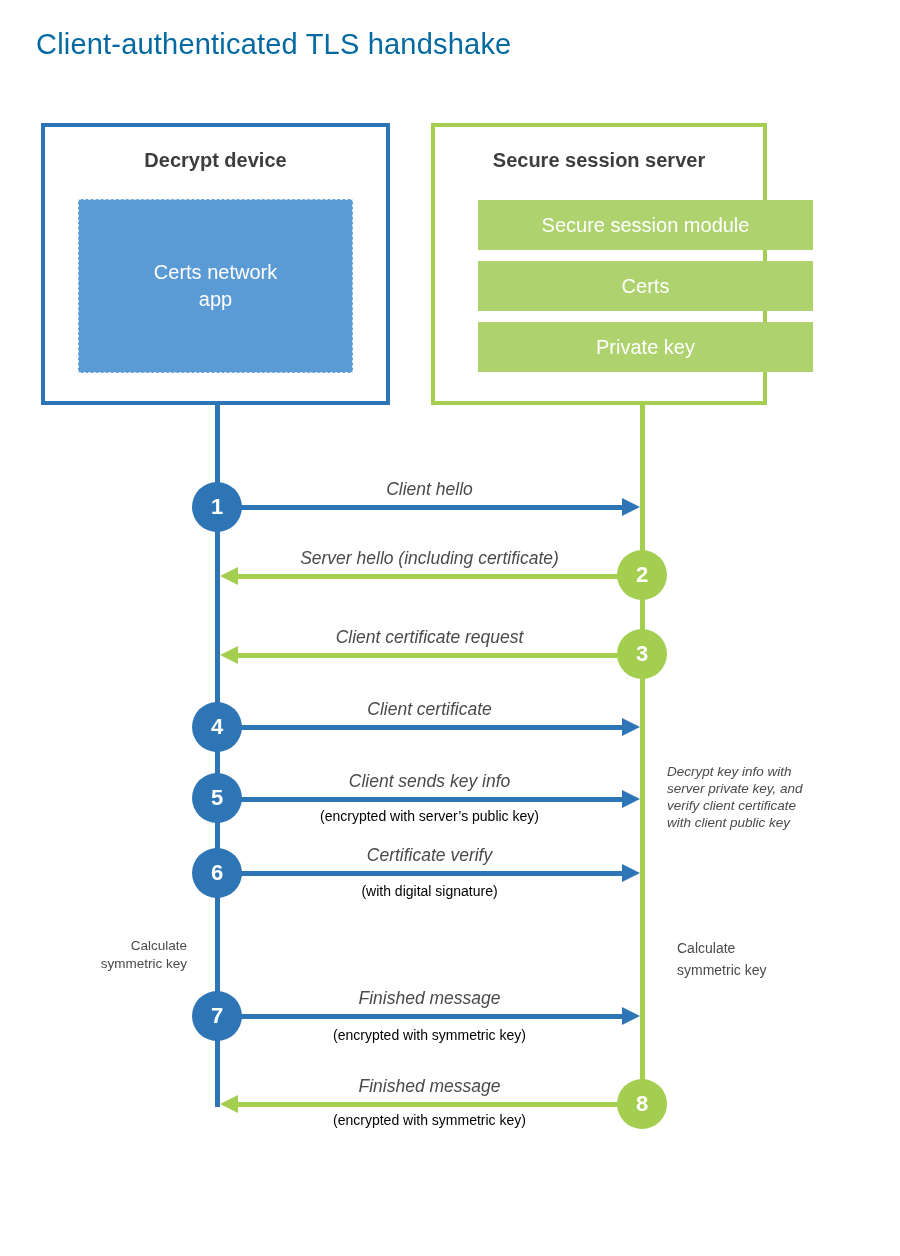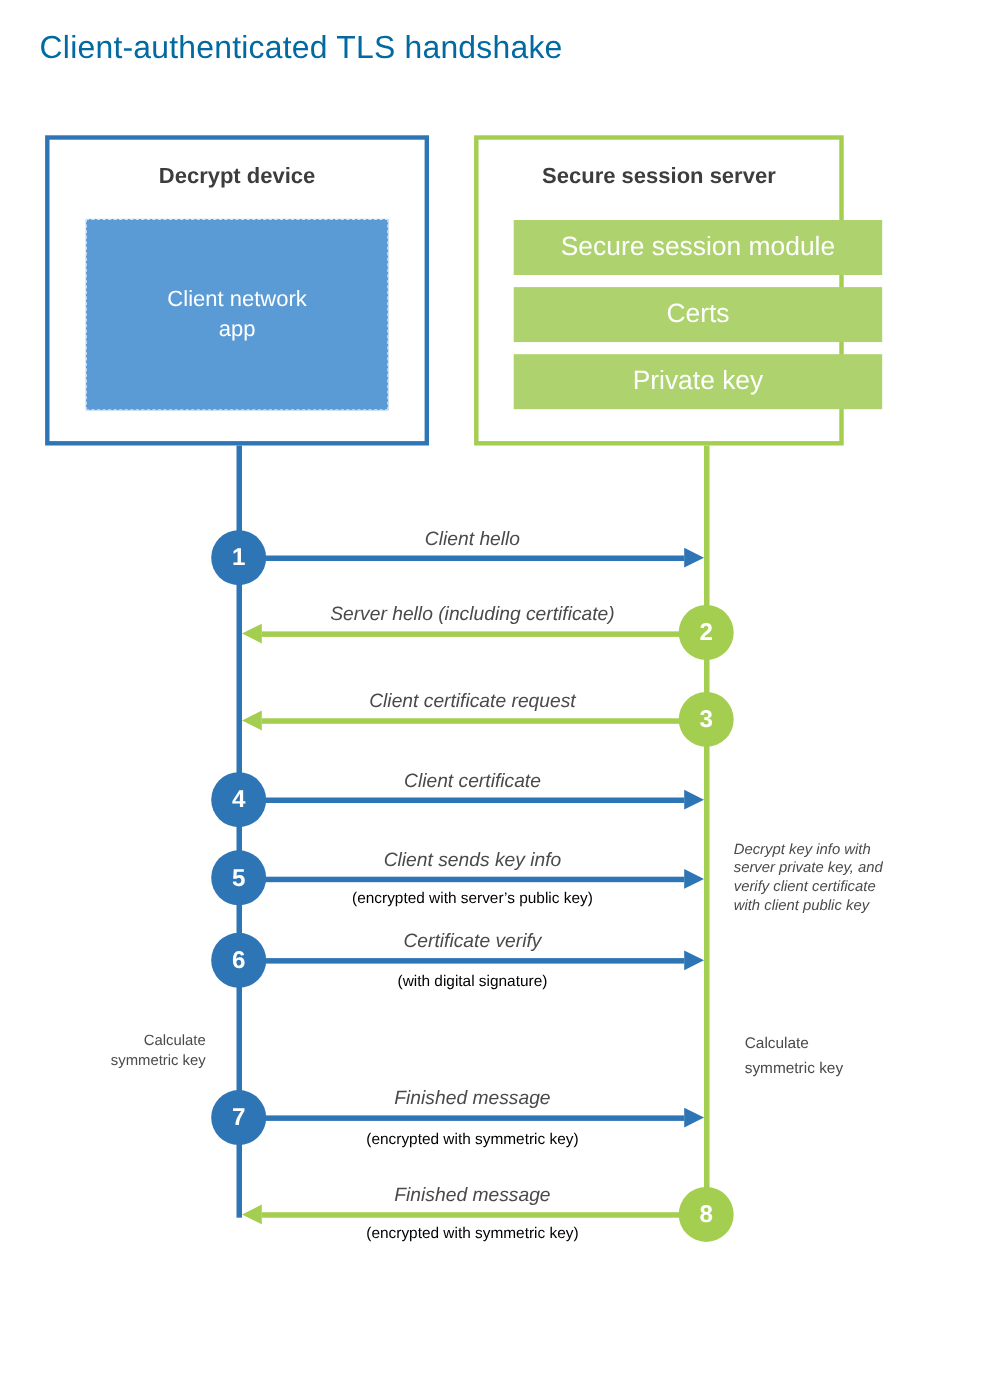--- a/index.html
+++ b/index.html
@@ -17,22 +17,22 @@
   .client-box{left:41px;top:123px;border:4px solid #2E75B5;}
   .server-box{left:431px;top:123px;width:336px;border:4px solid #A3CE4F;}
   .actor-header{left:0;top:22px;width:100%;text-align:center;font-size:20px;font-weight:bold;color:#3d3d3d;}
   .app-box{
     left:33px;top:72px;width:275px;height:174px;background:#5B9BD5;
     border:1px dashed #cfe3f5;box-sizing:border-box;
     display:flex;align-items:center;justify-content:center;flex-direction:column;
     color:#ffffff;font-size:20px;line-height:27px;text-align:center;
   }
   .module-bar{
-    left:32px;width:335px;height:50px;background:#AED36E;color:#ffffff;
-    font-size:24px;text-align:center;line-height:50px;
+    left:43px;width:335px;height:50px;background:#AED36E;color:#ffffff;
+    font-size:20px;text-align:center;line-height:50px;
   }
 
   
   .lifeline{width:5px;top:405px;}
   .lifeline.blue{left:215px;height:702px;background:#2E75B5;}
   .lifeline.green{left:640px;height:699px;background:#A3CE4F;}
 
   
   .circle{
     width:50px;height:50px;border-radius:50%;text-align:center;line-height:50px;
@@ -57,21 +57,21 @@
 </head>
 <body>
 
 <div class="canvas">
 
   <div class="abs title">Client-authenticated TLS handshake</div>
 
   <div class="abs actor-box client-box">
     <div class="abs actor-header">Decrypt device</div>
     <div class="abs app-box">
-      <div>Client network</div>
+      <div>Certs network</div>
       <div>app</div>
     </div>
   </div>
 
   <div class="abs actor-box server-box">
     <div class="abs actor-header">Secure session server</div>
     <div class="abs module-bar" style="top:73px">Secure session module</div>
     <div class="abs module-bar" style="top:134px">Certs</div>
     <div class="abs module-bar" style="top:195px">Private key</div>
   </div>

